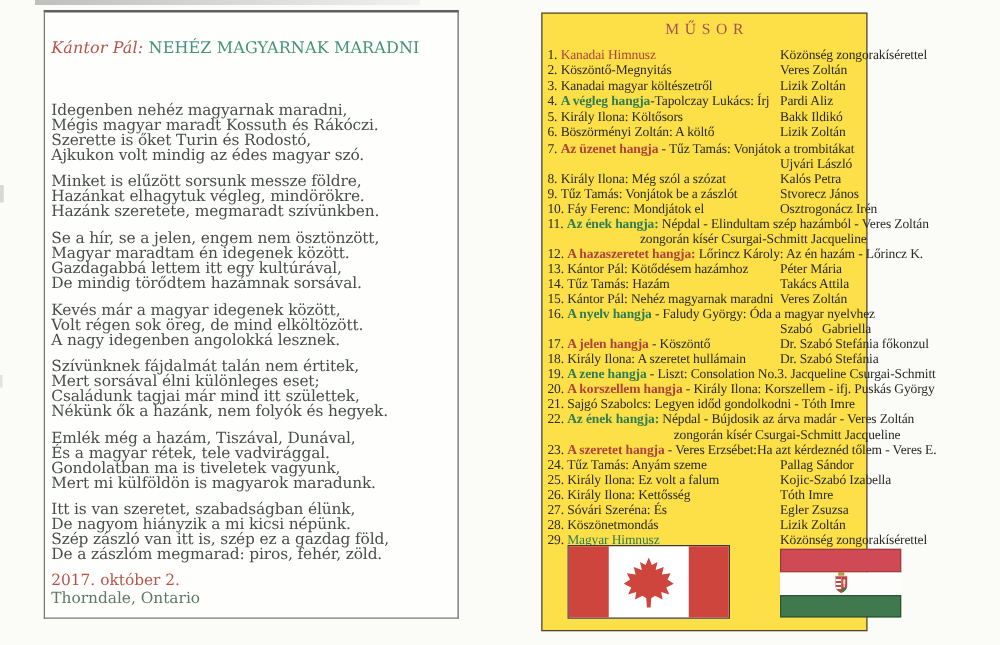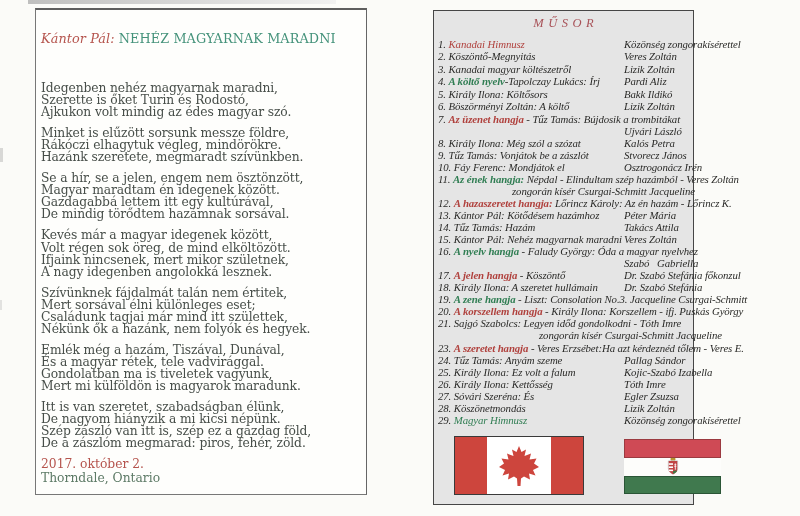--- a/index.html
+++ b/index.html
@@ -27,21 +27,21 @@
   #poem-body{margin-left:5px;font-family:"DejaVu Serif",serif;font-size:12.3px;
     line-height:12.05px;color:var(--poem);letter-spacing:-.1px;margin-top:36px;}
   .stanza{margin:0 0 9px 0;}
   .pline{white-space:nowrap;}
   .poem-footer{margin:3px 0 0 5px;font-family:"DejaVu Serif",serif;font-size:12.3px;line-height:13.5px;}
   .poem-footer .date{color:var(--title-red);}
   .poem-footer .place{color:var(--place);}
 
   
   .right-box{position:absolute;left:433px;top:10px;width:261px;height:495px;box-sizing:border-box;
-    background:#e5e5e5;border:1.5px solid #464646;font-style:italic;}
+    background:#fde047;border:1.5px solid #464646;}
   .musor-title{margin-top:5px;text-align:center;color:var(--musor);font-size:12.5px;
     letter-spacing:4.5px;text-indent:4.5px;}
   #program-list{margin:7px 0 0 4px;font-size:10.8px;line-height:12.05px;color:var(--ink);
     letter-spacing:-.1px;}
   #program-list .row{position:relative;white-space:nowrap;}
   #program-list .row:nth-child(-n+6){margin-bottom:.4px;}
   .row .perf{position:absolute;left:186px;top:0;}
   .red{color:var(--red);}
   .green{color:var(--green);}
   .b{font-weight:bold;}
@@ -68,38 +68,38 @@
 <div class="artifact-edge2"></div>
 
 <div class="left-box">
   <div class="poem-title">
     <span class="author">Kántor Pál:</span>
     <span class="main">NEHÉZ MAGYARNAK MARADNI</span>
   </div>
   <div id="poem-body">
       <div class="stanza">
         <div class="pline">Idegenben nehéz magyarnak maradni,</div>
+        <div class="pline">Mégis magyar maradt Kossuth és Rákóczi.</div>
         <div class="pline">Szerette is őket Turin és Rodostó,</div>
         <div class="pline">Ajkukon volt mindig az édes magyar szó.</div>
       </div>
       <div class="stanza">
         <div class="pline">Minket is elűzött sorsunk messze földre,</div>
-        <div class="pline">Rákóczi elhagytuk végleg, mindörökre.</div>
+        <div class="pline">Hazánkat elhagytuk végleg, mindörökre.</div>
         <div class="pline">Hazánk szeretete, megmaradt szívünkben.</div>
       </div>
       <div class="stanza">
         <div class="pline">Se a hír, se a jelen, engem nem ösztönzött,</div>
         <div class="pline">Magyar maradtam én idegenek között.</div>
         <div class="pline">Gazdagabbá lettem itt egy kultúrával,</div>
         <div class="pline">De mindig törődtem hazámnak sorsával.</div>
       </div>
       <div class="stanza">
         <div class="pline">Kevés már a magyar idegenek között,</div>
         <div class="pline">Volt régen sok öreg, de mind elköltözött.</div>
-        <div class="pline">Ifjaink nincsenek, mert mikor születnek,</div>
         <div class="pline">A nagy idegenben angolokká lesznek.</div>
       </div>
       <div class="stanza">
         <div class="pline">Szívünknek fájdalmát talán nem értitek,</div>
         <div class="pline">Mert sorsával élni különleges eset;</div>
         <div class="pline">Családunk tagjai már mind itt születtek,</div>
         <div class="pline">Nékünk ők a hazánk, nem folyók és hegyek.</div>
       </div>
       <div class="stanza">
         <div class="pline">Emlék még a hazám, Tiszával, Dunával,</div>
@@ -119,41 +119,42 @@
     <div class="place">Thorndale, Ontario</div>
   </div>
 </div>
 
 <div class="right-box">
   <div class="musor-title">MŰSOR</div>
   <div id="program-list">
       <div class="row"><span>1.&nbsp;</span><span class="red">Kanadai Himnusz</span><span class="perf">Közönség zongorakísérettel</span></div>
       <div class="row"><span>2.&nbsp;</span><span>Köszöntő-Megnyitás</span><span class="perf">Veres Zoltán</span></div>
       <div class="row"><span>3.&nbsp;</span><span>Kanadai magyar költészetről</span><span class="perf">Lizik Zoltán</span></div>
-      <div class="row"><span>4.&nbsp;</span><span class="green b">A költő nyelv</span><span>-Tapolczay Lukács: Írj</span><span class="perf">Pardi Aliz</span></div>
+      <div class="row"><span>4.&nbsp;</span><span class="green b">A végleg hangja</span><span>-Tapolczay Lukács: Írj</span><span class="perf">Pardi Aliz</span></div>
       <div class="row"><span>5.&nbsp;</span><span>Király Ilona: Költősors</span><span class="perf">Bakk Ildikó</span></div>
       <div class="row"><span>6.&nbsp;</span><span>Böszörményi Zoltán: A költő</span><span class="perf">Lizik Zoltán</span></div>
-      <div class="row"><span>7.&nbsp;</span><span class="red b">Az üzenet hangja</span><span> - Tűz Tamás: Bújdosik a trombitákat</span></div>
+      <div class="row"><span>7.&nbsp;</span><span class="red b">Az üzenet hangja</span><span> - Tűz Tamás: Vonjátok a trombitákat</span></div>
       <div class="row" style="padding-left: 186px;">Ujvári László</div>
       <div class="row"><span>8.&nbsp;</span><span>Király Ilona: Még szól a szózat</span><span class="perf">Kalós Petra</span></div>
       <div class="row"><span>9.&nbsp;</span><span>Tűz Tamás: Vonjátok be a zászlót</span><span class="perf">Stvorecz János</span></div>
       <div class="row"><span>10.&nbsp;</span><span>Fáy Ferenc: Mondjátok el</span><span class="perf">Osztrogonácz Irén</span></div>
       <div class="row"><span>11.&nbsp;</span><span class="green b">Az ének hangja:</span><span> Népdal - Elindultam szép hazámból - Veres Zoltán</span></div>
       <div class="row" style="padding-left: 74px;">zongorán kísér Csurgai-Schmitt Jacqueline</div>
       <div class="row"><span>12.&nbsp;</span><span class="red b">A hazaszeretet hangja:</span><span> Lőrincz Károly: Az én hazám - Lőrincz K.</span></div>
       <div class="row"><span>13.&nbsp;</span><span>Kántor Pál: Kötődésem hazámhoz</span><span class="perf">Péter Mária</span></div>
       <div class="row"><span>14.&nbsp;</span><span>Tűz Tamás: Hazám</span><span class="perf">Takács Attila</span></div>
       <div class="row"><span>15.&nbsp;</span><span>Kántor Pál: Nehéz magyarnak maradni</span><span class="perf">Veres Zoltán</span></div>
       <div class="row"><span>16.&nbsp;</span><span class="green b">A nyelv hangja</span><span> - Faludy György: Óda a magyar nyelvhez</span></div>
       <div class="row" style="padding-left: 186px;">Szabó&nbsp;&nbsp;&nbsp;Gabriella</div>
       <div class="row"><span>17.&nbsp;</span><span class="red b">A jelen hangja</span><span> - Köszöntő</span><span class="perf">Dr. Szabó Stefánia főkonzul</span></div>
       <div class="row"><span>18.&nbsp;</span><span>Király Ilona: A szeretet hullámain</span><span class="perf">Dr. Szabó Stefánia</span></div>
       <div class="row"><span>19.&nbsp;</span><span class="green b">A zene hangja</span><span> - Liszt: Consolation No.3. Jacqueline Csurgai-Schmitt</span></div>
       <div class="row"><span>20.&nbsp;</span><span class="red b">A korszellem hangja</span><span> - Király Ilona: Korszellem - ifj. Puskás György</span></div>
       <div class="row"><span>21.&nbsp;</span><span>Sajgó Szabolcs: Legyen időd gondolkodni - Tóth Imre</span></div>
+      <div class="row"><span>22.&nbsp;</span><span class="green b">Az ének hangja:</span><span> Népdal - Bújdosik az árva madár - Veres Zoltán</span></div>
       <div class="row" style="padding-left: 101px;">zongorán kísér Csurgai-Schmitt Jacqueline</div>
       <div class="row"><span>23.&nbsp;</span><span class="red b">A szeretet hangja</span><span> - Veres Erzsébet:Ha azt kérdeznéd tőlem - Veres E.</span></div>
       <div class="row"><span>24.&nbsp;</span><span>Tűz Tamás: Anyám szeme</span><span class="perf">Pallag Sándor</span></div>
       <div class="row"><span>25.&nbsp;</span><span>Király Ilona: Ez volt a falum</span><span class="perf">Kojic-Szabó Izabella</span></div>
       <div class="row"><span>26.&nbsp;</span><span>Király Ilona: Kettősség</span><span class="perf">Tóth Imre</span></div>
       <div class="row"><span>27.&nbsp;</span><span>Sóvári Szeréna: És</span><span class="perf">Egler Zsuzsa</span></div>
       <div class="row"><span>28.&nbsp;</span><span>Köszönetmondás</span><span class="perf">Lizik Zoltán</span></div>
       <div class="row"><span>29.&nbsp;</span><span class="green">Magyar Himnusz</span><span class="perf">Közönség zongorakísérettel</span></div>
     </div>
 

